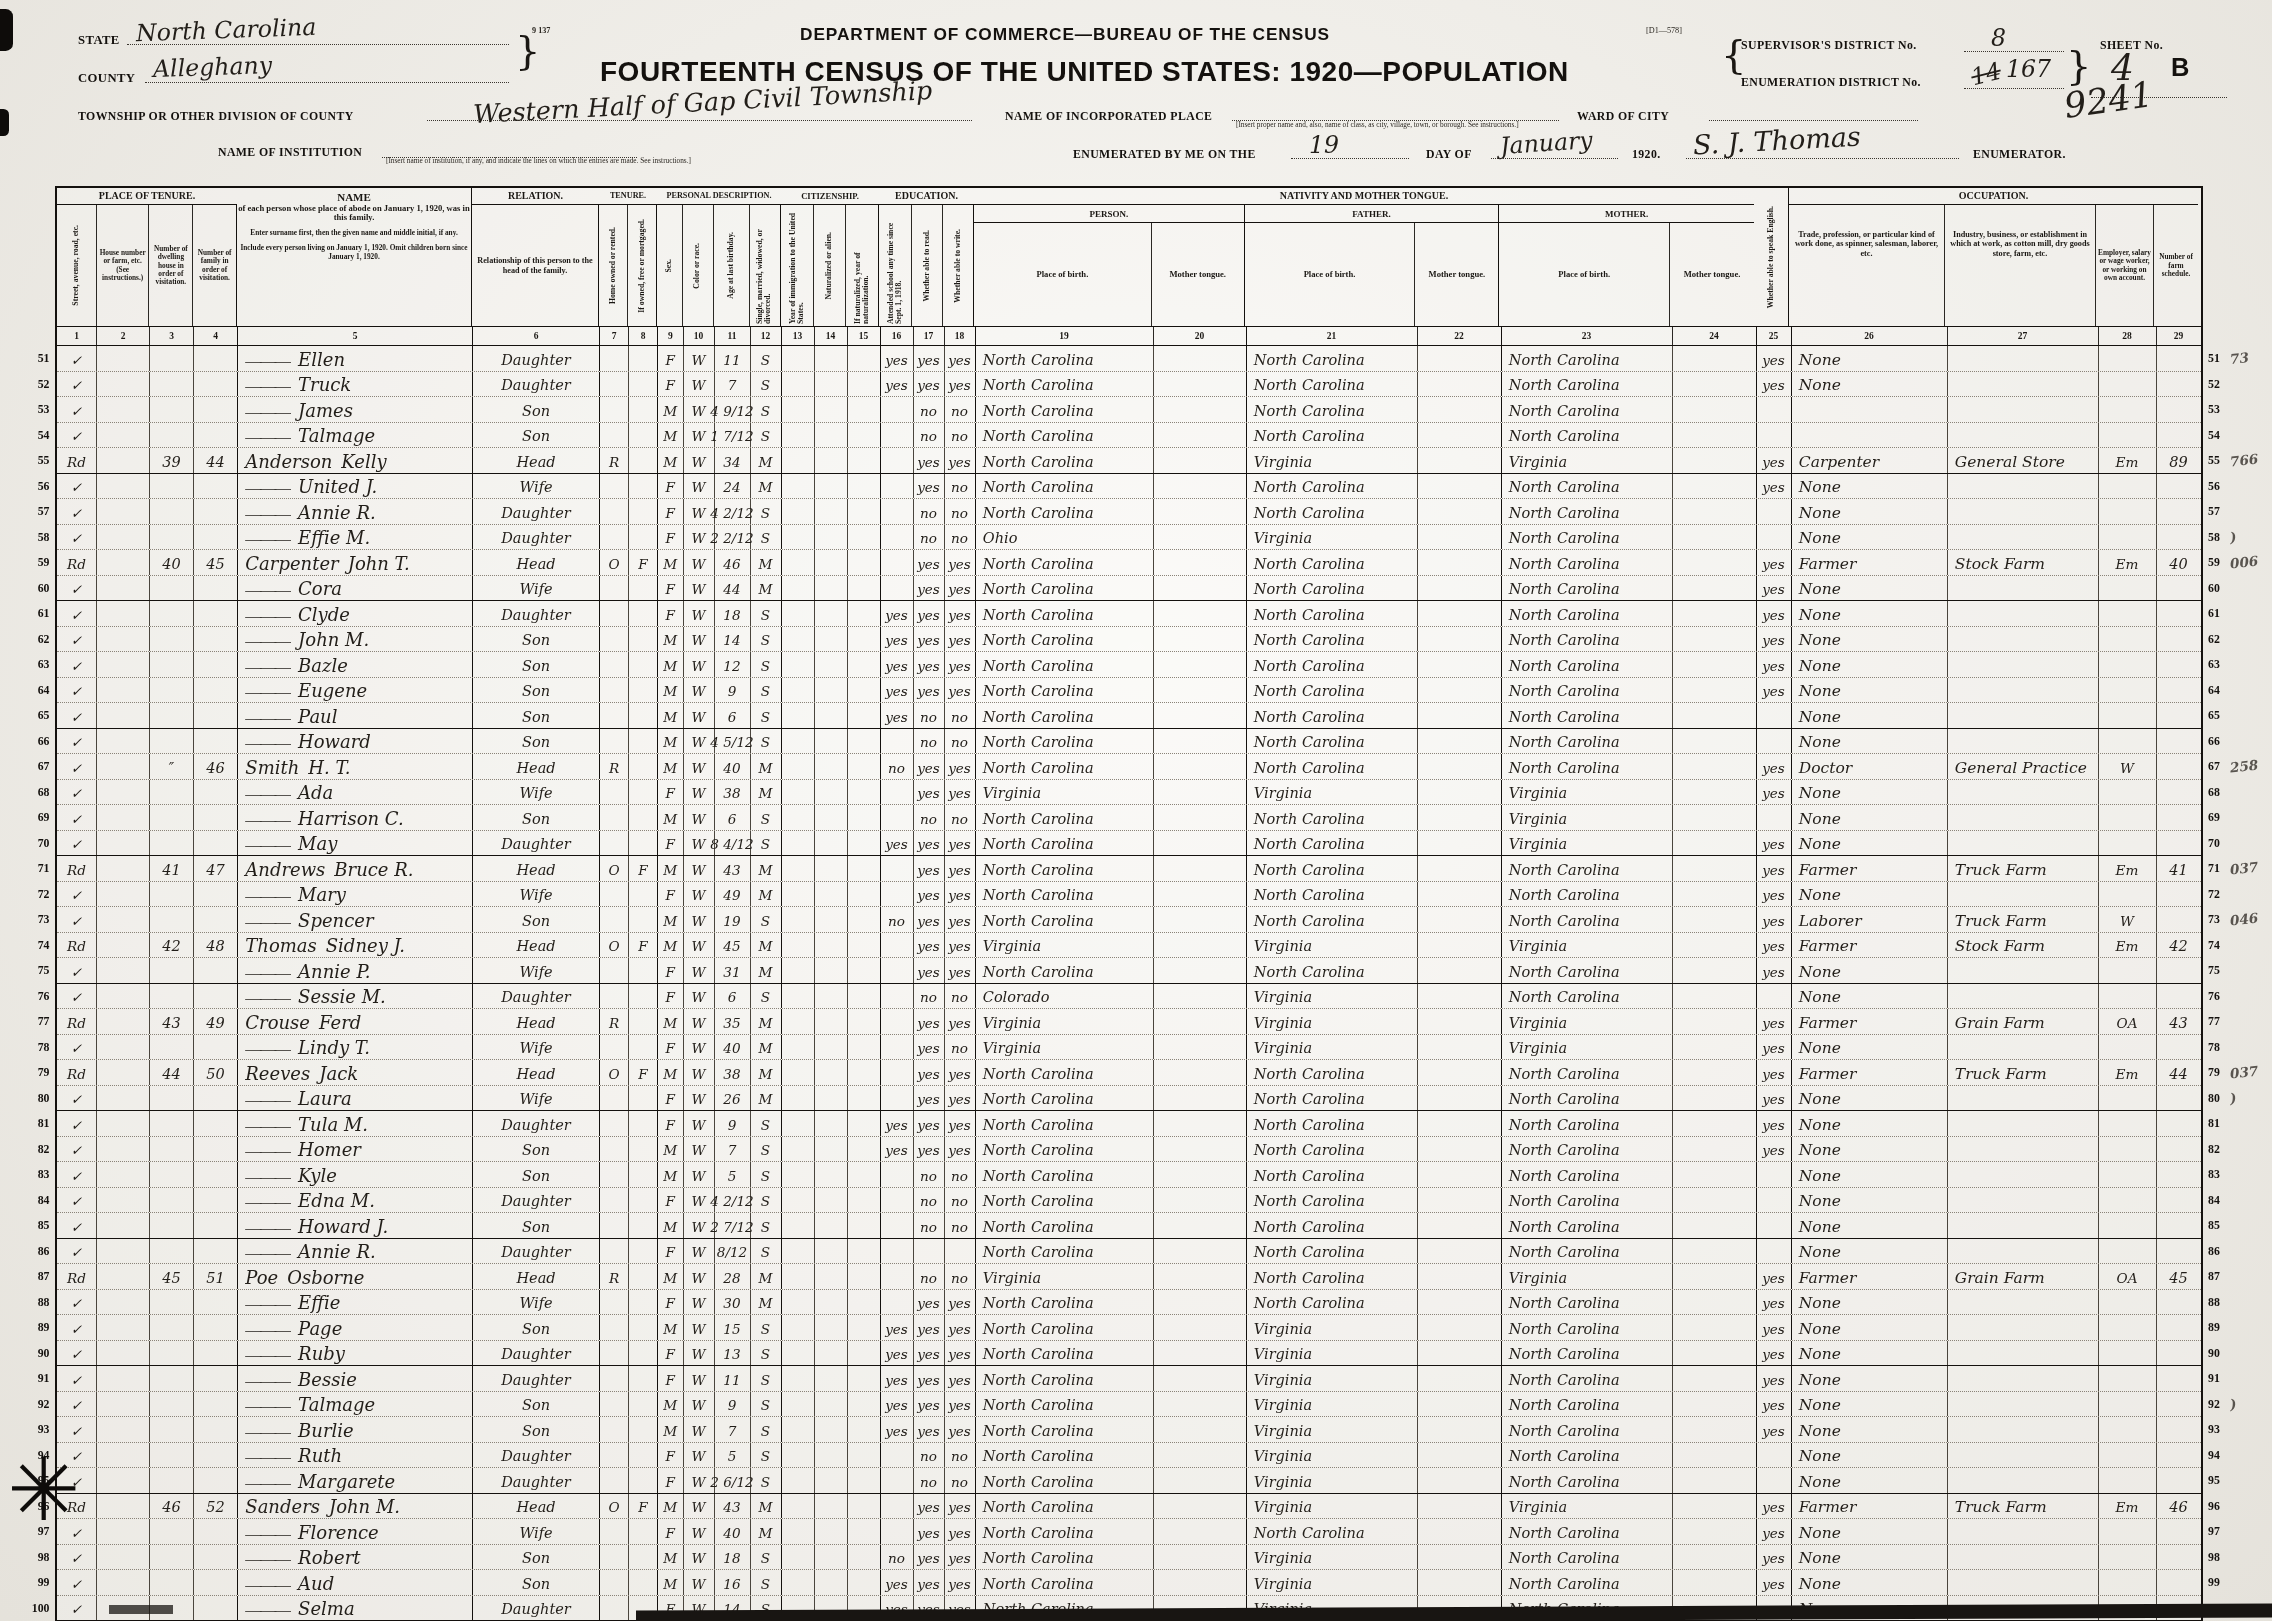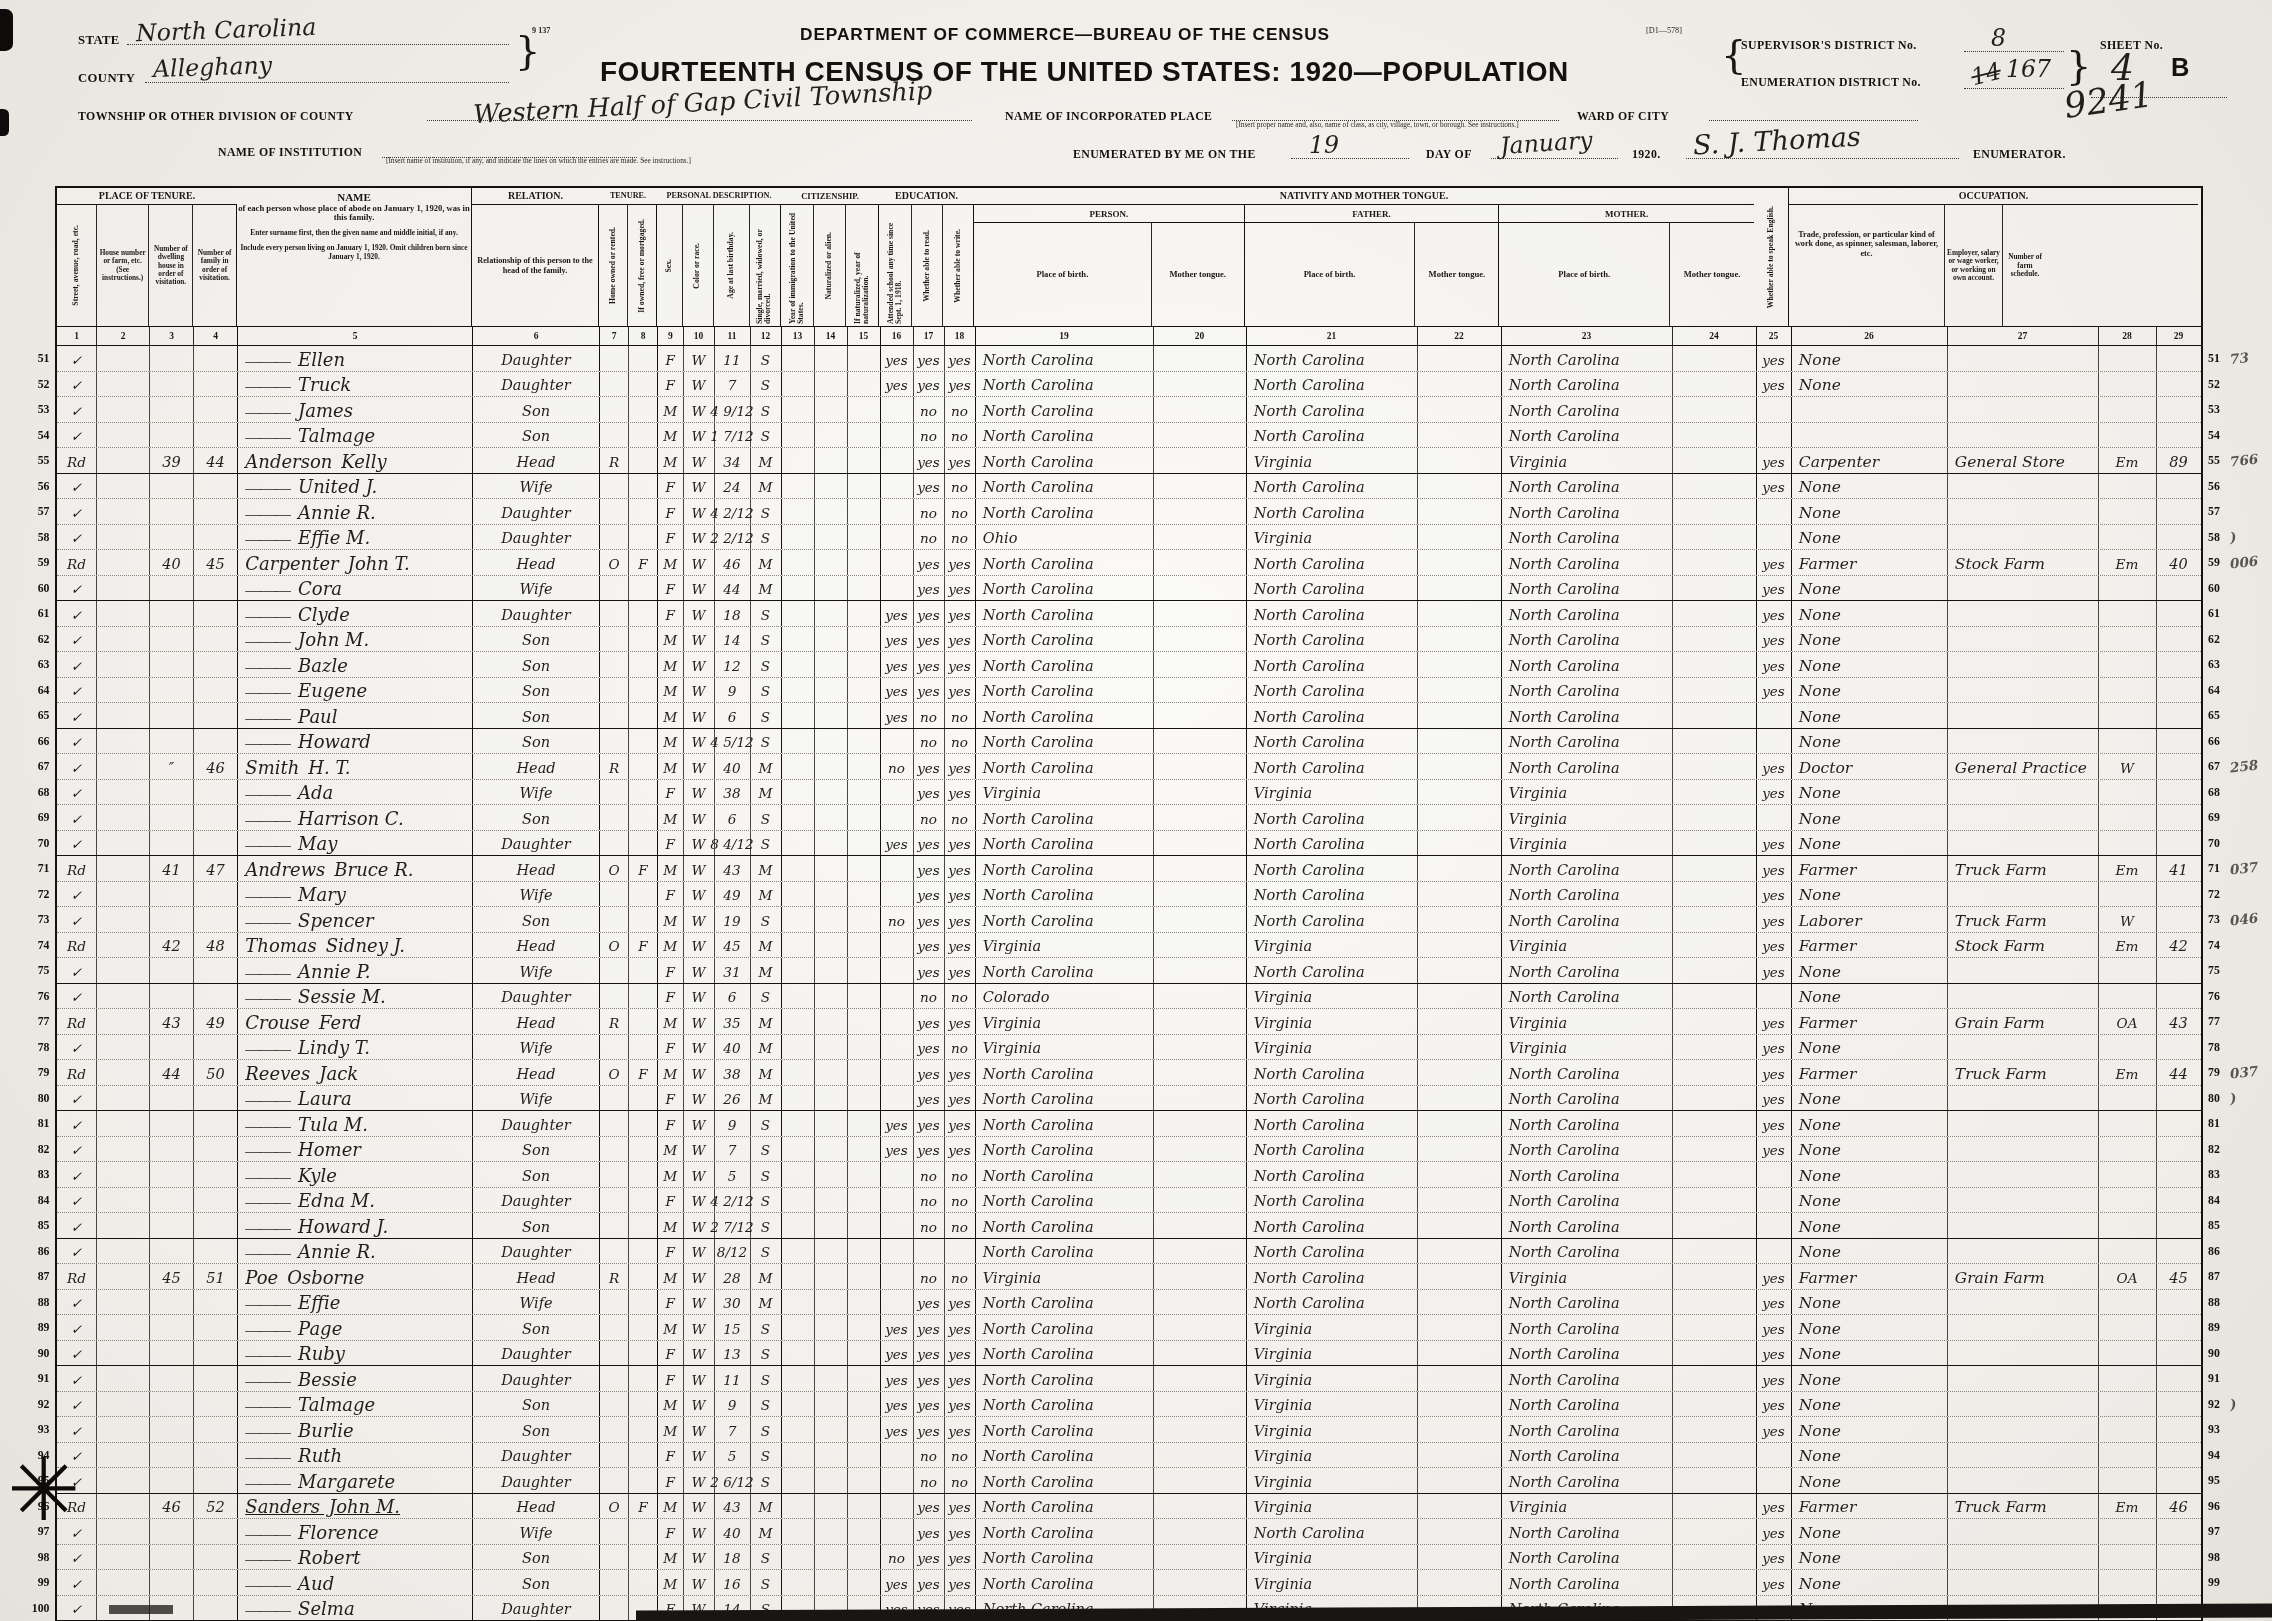--- a/index.html
+++ b/index.html
@@ -296,20 +296,23 @@
         <div class="hcell hb" style="width:35px;">
             <span class="vtext">Whether able to speak English.</span>
           </div>
 
         <div class="grp" style="width:409px;">
           <div class="grp-title">OCCUPATION.</div>
           <div class="grp-body">
             <div class="hcell" style="width:156px;align-items:flex-start;padding-top:23.6px;">
                 <span class="htiny" style="font-size:8.2px;">Trade, profession, or particular kind of work done, as spinner, salesman, laborer, etc.</span>
               </div>
+            <div class="hcell" style="width:151px;align-items:flex-start;padding-top:23.6px;">
+                <span class="htiny" style="font-size:8.2px;">Industry, business, or establishment in which at work, as cotton mill, dry goods store, farm, etc.</span>
+              </div>
             <div class="hcell" style="width:58px;">
                 <span class="htiny">Employer, salary or wage worker, or working on own account.</span>
               </div>
             <div class="hcell" style="width:44px;border-right:none;">
                 <span class="htiny">Number of farm schedule.</span>
               </div>
           </div>
         </div>
       </div>
 
@@ -3145,21 +3148,21 @@
             <div class="cell" style="width: 40px;">
               <span class="hw hw-sm">Rd</span>
             </div>
             <div class="cell" style="width: 53px;"></div>
             <div class="cell" style="width: 44px;">
               <span class="hw ">46</span>
             </div>
             <div class="cell" style="width: 44px; border-right-width: 1.8px; border-right-color: rgb(20, 17, 14);">
               <span class="hw ">52</span>
             </div>
-            <div class="cell left" style="width: 235px; border-right-width: 1.8px; border-right-color: rgb(20, 17, 14); text-decoration: underline;">
+            <div class="cell left" style="width: 235px; border-right-width: 1.8px; border-right-color: rgb(20, 17, 14);">
               <span class="hw hw-name">Sanders John M.</span>
             </div>
             <div class="cell" style="width: 127px; border-right-width: 1.8px; border-right-color: rgb(20, 17, 14);">
               <span class="hw ">Head</span>
             </div>
             <div class="cell" style="width: 29px;">
               <span class="hw hw-sm">O</span>
             </div>
             <div class="cell" style="width: 29px; border-right-width: 1.8px; border-right-color: rgb(20, 17, 14);">
               <span class="hw hw-sm">F</span>

